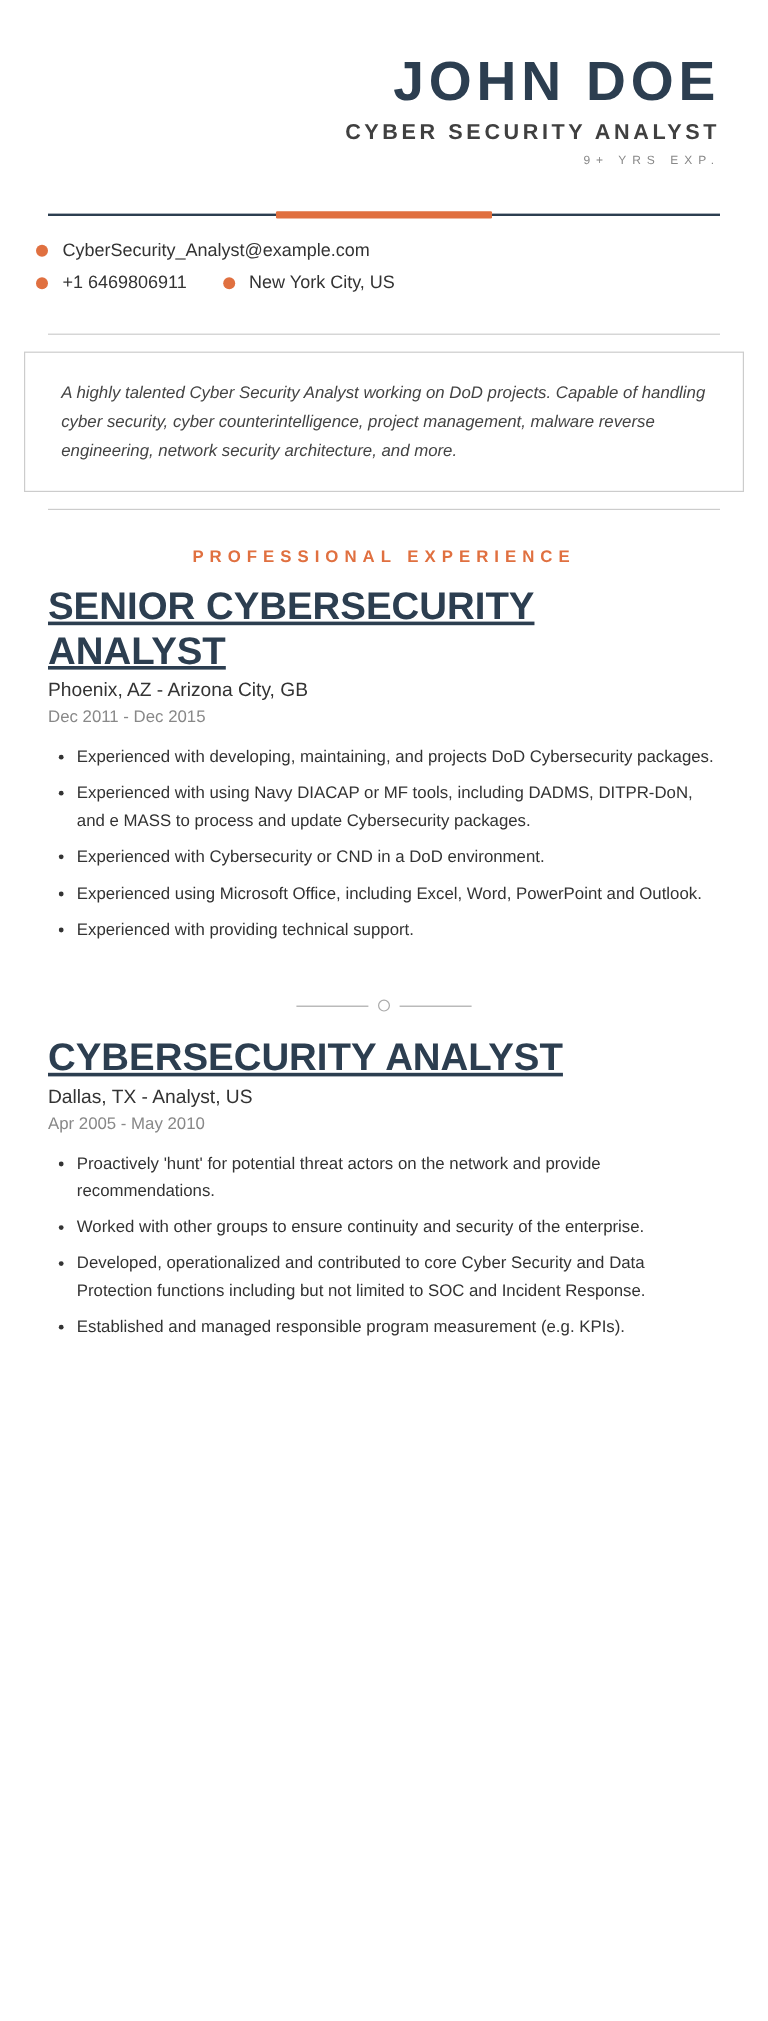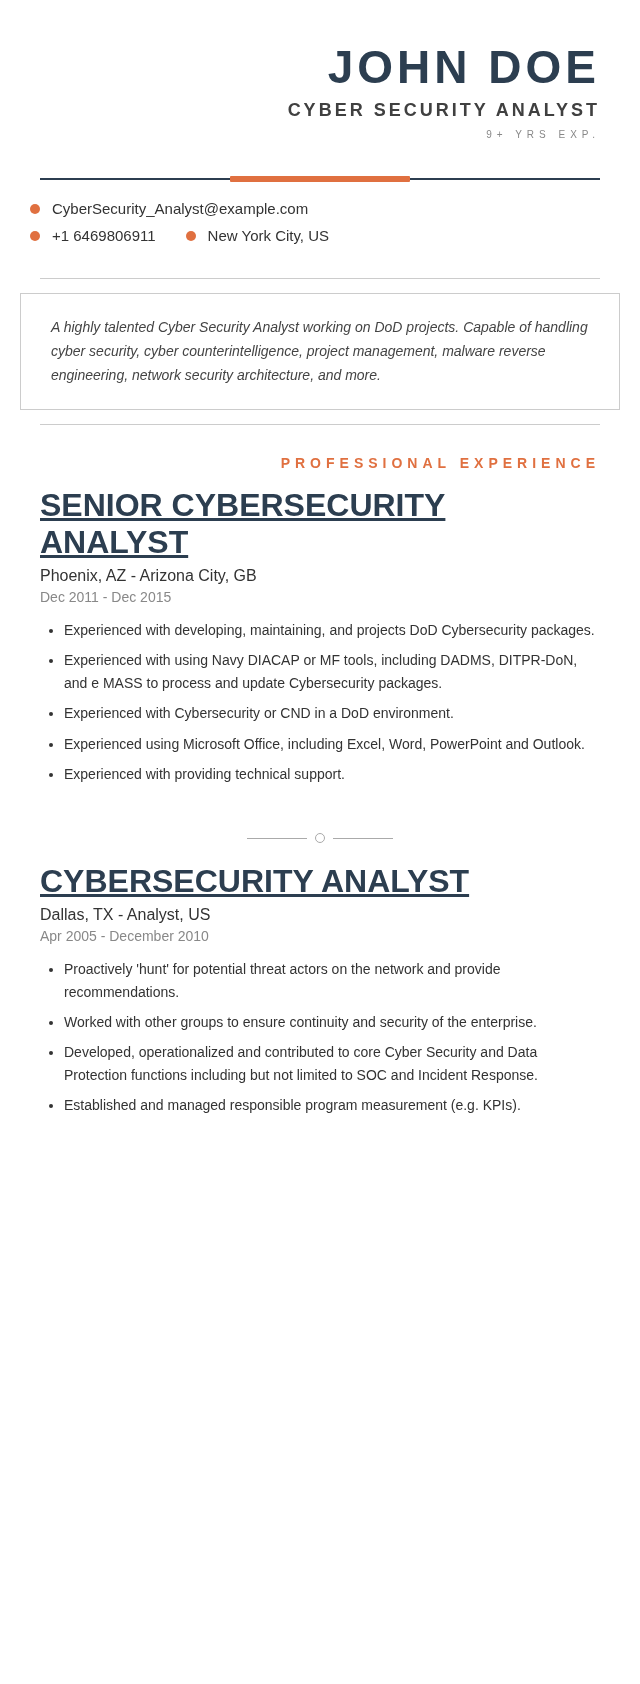--- a/index.html
+++ b/index.html
@@ -108,21 +108,21 @@
       text-align: left;
     }
     .summary-text {
       font-size: 14px;
       line-height: 1.7;
       color: #444444;
       font-family: Arial, sans-serif;
       font-style: italic;
     }
     .section-title {
-      text-align: right;
+      text-align: center;
       font-size: 14px;
       letter-spacing: 5px;
       color: #e07040;
       font-family: Arial, sans-serif;
       text-transform: uppercase;
       font-weight: 600;
       margin: 30px 40px 16px 40px;
     }
     .job-block {
       padding: 0 40px 20px 40px;
@@ -236,20 +236,20 @@
 
 <div class="separator-ornament">
   <div class="sep-line"></div>
   <div class="sep-circle"></div>
   <div class="sep-line"></div>
 </div>
 
 <div class="job-block">
   <div class="job-title">CYBERSECURITY ANALYST</div>
   <div class="job-location">Dallas, TX - Analyst, US</div>
-  <div class="job-dates">Apr 2005 - December 2010</div>
+  <div class="job-dates">Apr 2005 - May 2010</div>
   <ul class="job-bullets">
     <li>Proactively 'hunt' for potential threat actors on the network and provide recommendations.</li>
     <li>Worked with other groups to ensure continuity and security of the enterprise.</li>
     <li>Developed, operationalized and contributed to core Cyber Security and Data Protection functions including but not limited to SOC and Incident Response.</li>
     <li>Established and managed responsible program measurement (e.g. KPIs).</li>
   </ul>
 </div>
 
 </body></html>

